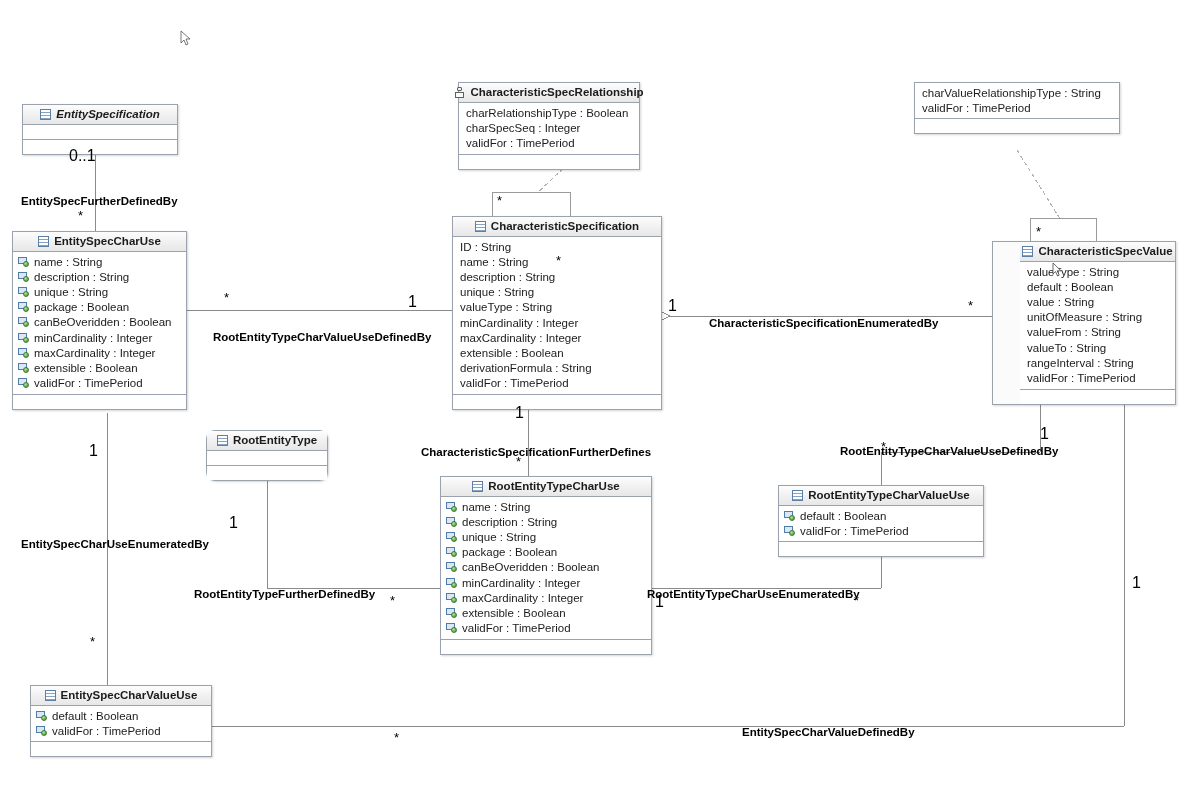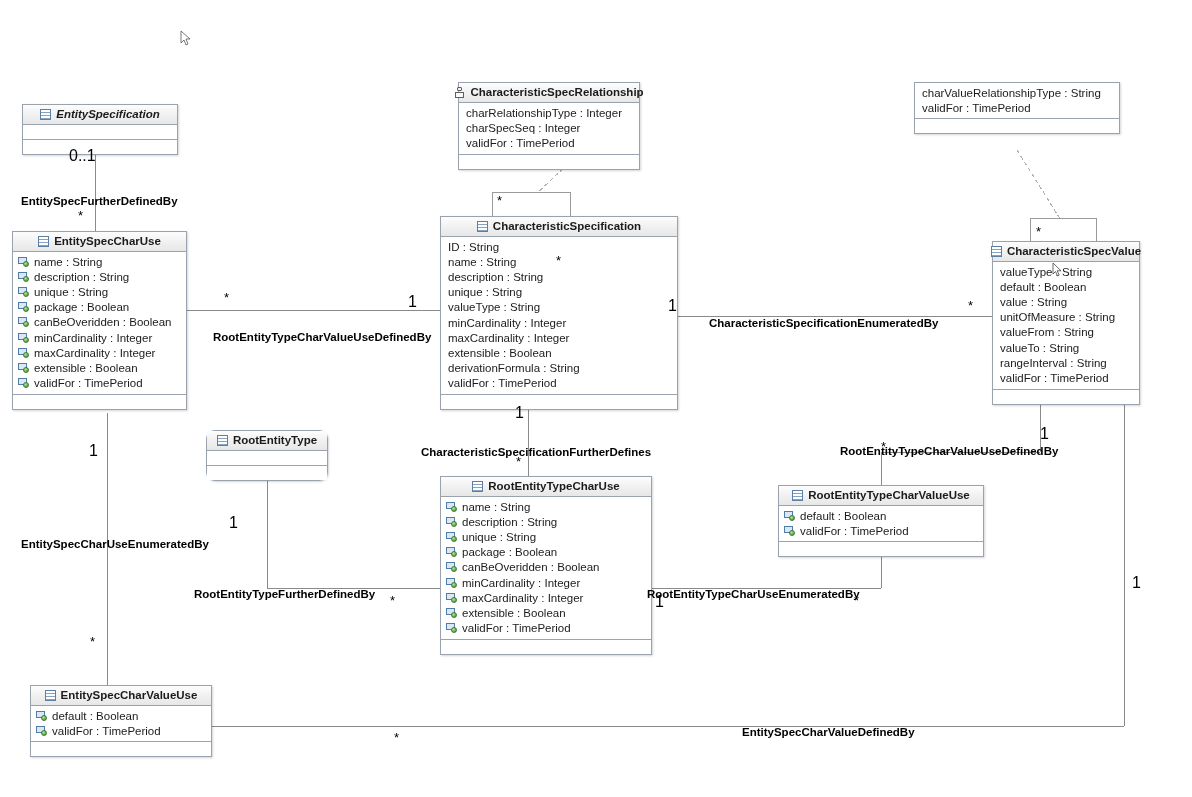--- a/index.html
+++ b/index.html
@@ -216,21 +216,21 @@
     <div class="uml-ops"></div>
   </div>
 
   <div class="uml-class" style="left:458px; top:82px; width:182px;">
     <div class="uml-header">
       <span class="ico-assoc"></span>
       <span class="uml-title">CharacteristicSpecRelationship</span>
     </div>
     <div class="uml-attrs">
       <div class="attr-row noicon">
-        <span>charRelationshipType : Integer</span>
+        <span>charRelationshipType : Boolean</span>
       </div>
       <div class="attr-row noicon">
         <span>charSpecSeq : Integer</span>
       </div>
       <div class="attr-row noicon">
         <span>validFor : TimePeriod</span>
       </div>
     </div>
     <div class="uml-ops"></div>
   </div>
@@ -286,21 +286,21 @@
           <span>extensible : Boolean</span>
         </div>
       <div class="attr-row">
           <span class="ico-attr"></span>
           <span>validFor : TimePeriod</span>
         </div>
     </div>
     <div class="uml-ops"></div>
   </div>
 
-  <div class="uml-class" style="left:440px; top:216px; width:238px;">
+  <div class="uml-class" style="left:452px; top:216px; width:210px;">
     <div class="uml-header">
       <span class="ico-class"></span>
       <span class="uml-title">CharacteristicSpecification</span>
     </div>
     <div class="uml-attrs">
       <div class="attr-row noicon">
           <span>ID : String</span>
         </div>
       <div class="attr-row noicon">
           <span>name : String</span>
@@ -326,21 +326,21 @@
       <div class="attr-row noicon">
           <span>derivationFormula : String</span>
         </div>
       <div class="attr-row noicon">
           <span>validFor : TimePeriod</span>
         </div>
     </div>
     <div class="uml-ops"></div>
   </div>
 
-  <div class="uml-class" style="left:992px; top:241px; width:148px;">
+  <div class="uml-class" style="left:992px; top:241px; width:184px;padding-left:27px;">
     <div class="uml-header">
       <span class="ico-class"></span>
       <span class="uml-title">CharacteristicSpecValue</span>
     </div>
     <div class="uml-attrs">
       <div class="attr-row noicon">
           <span>valueType : String</span>
         </div>
       <div class="attr-row noicon">
           <span>default : Boolean</span>

